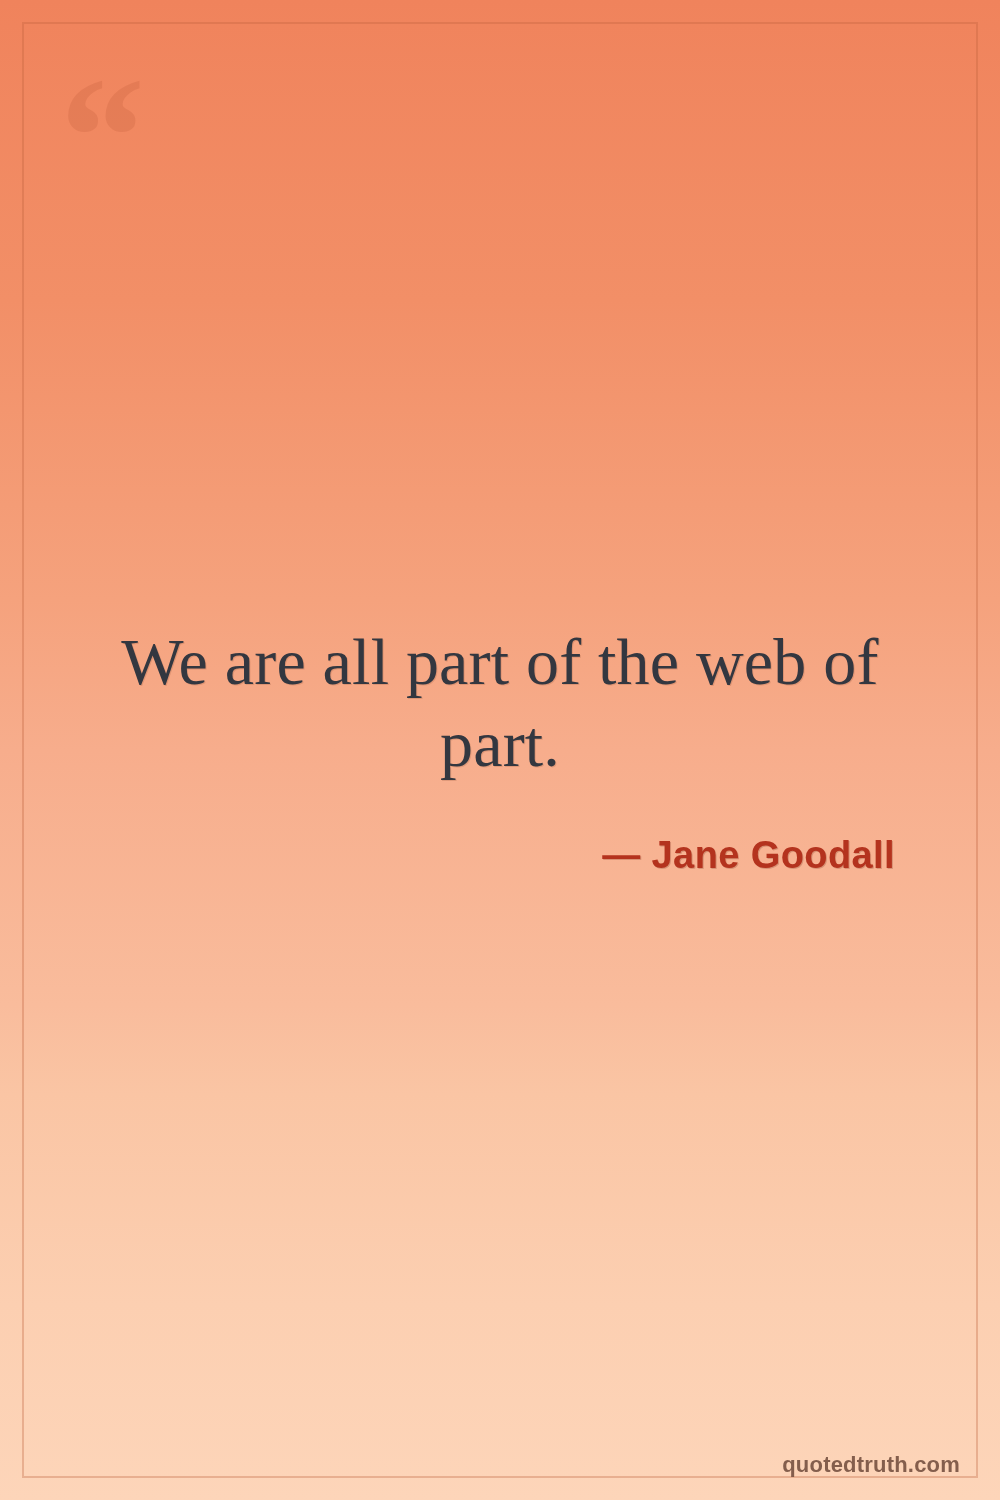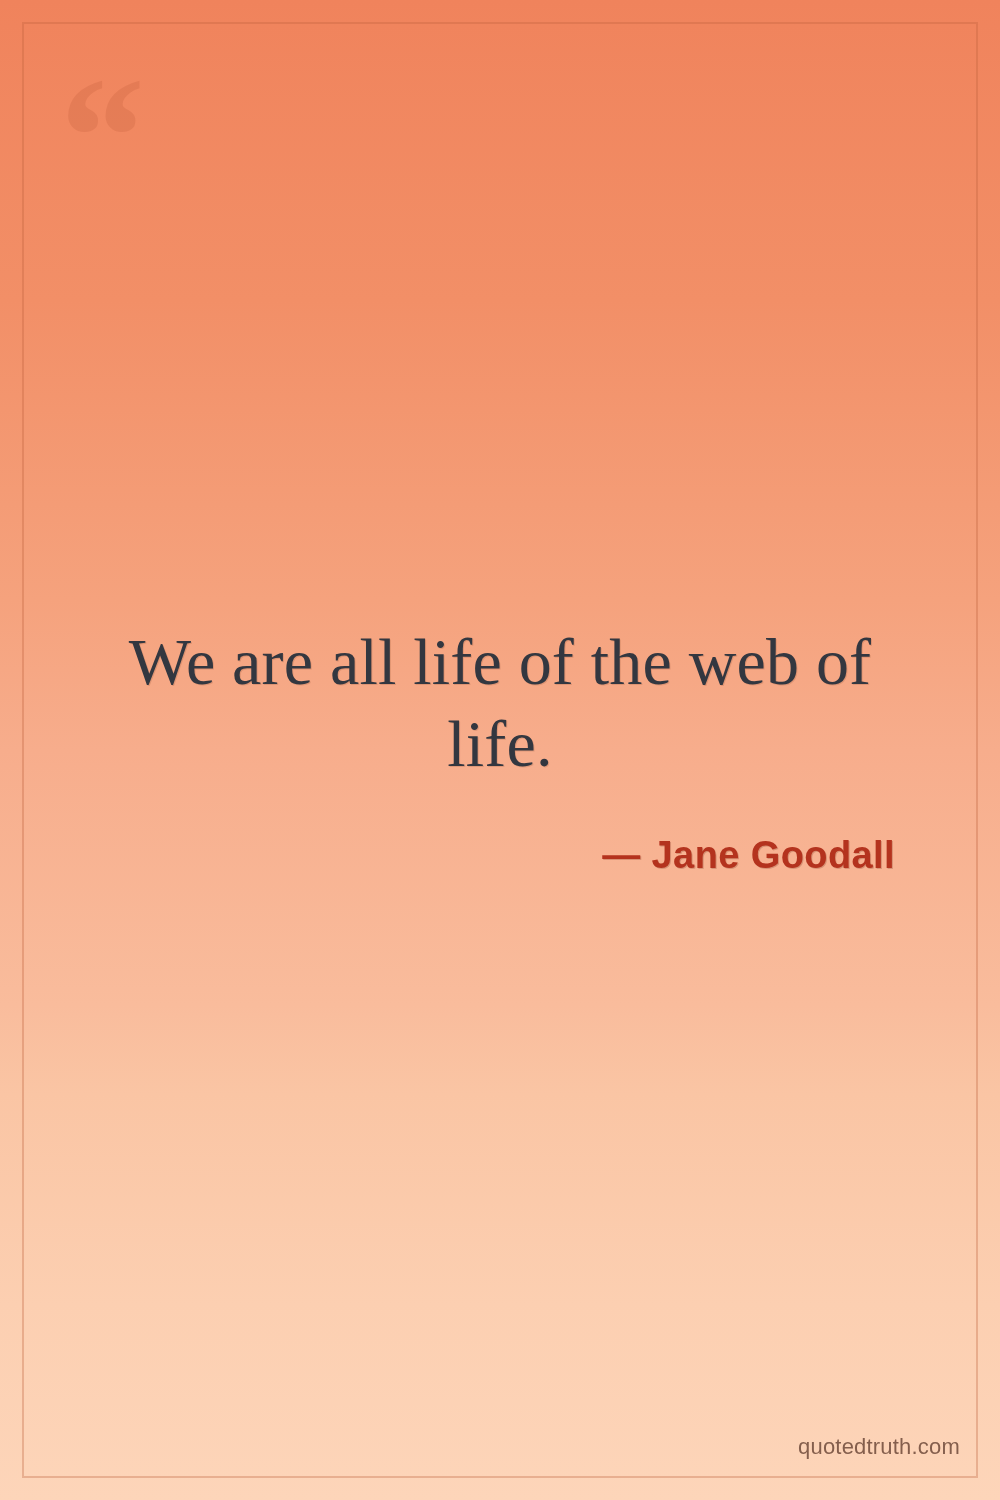--- a/index.html
+++ b/index.html
@@ -97,39 +97,39 @@
     font-size: 38px;
     line-height: 1.2;
     letter-spacing: 0.4px;
     color: #B4331E;
     text-shadow: 1px 1px 0 rgba(120, 45, 25, 0.25);
   }
 
   #watermark {
     position: absolute;
     right: 40px;
-    bottom: 40px;
+    bottom: 22px;
     font-family: "Liberation Sans", sans-serif;
     font-size: 22px;
-    font-weight: 400;
+    font-weight: 700;
     letter-spacing: 0.2px;
     color: #7A5544;
     opacity: 0.92;
   }
 </style>
 </head>
 <body>
 
 <div id="quote-card">
 
   <div id="card-frame"></div>
 
   <div id="decor-quote">“</div>
 
   <div id="quote-block">
-    <p id="quote-text">We are all life of the web of life.</p>
+    <p id="quote-text">We are all part of the web of part.</p>
 
     <p id="quote-attribution">— Jane Goodall</p>
   </div>
 
   <div id="watermark">quotedtruth.com</div>
 
 </div>
 
 </body></html>

